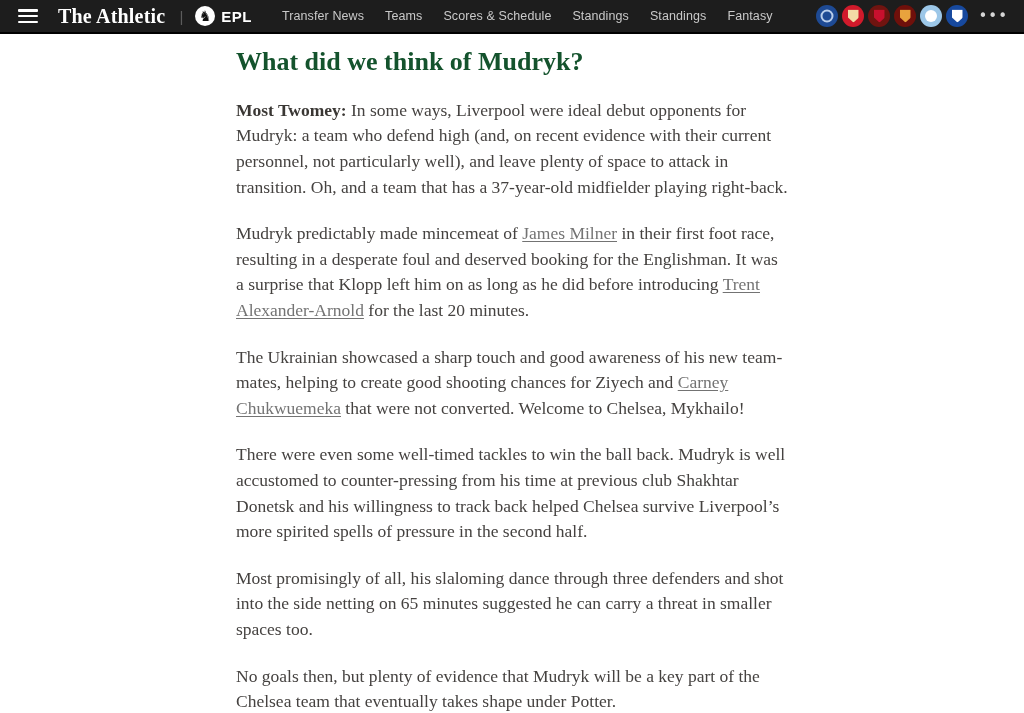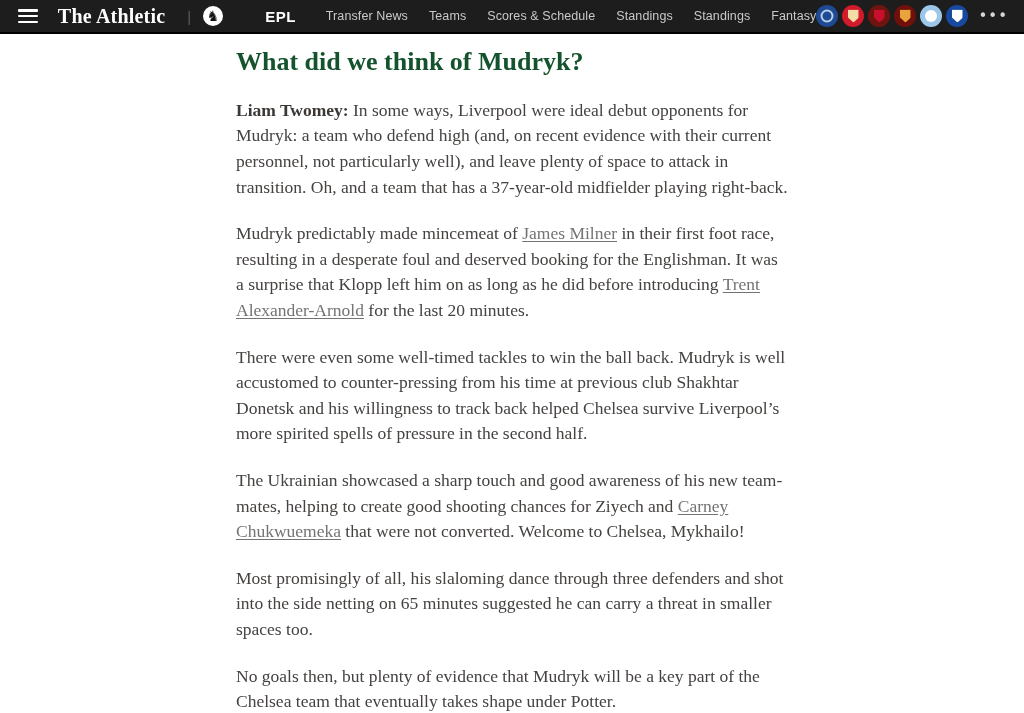--- a/index.html
+++ b/index.html
@@ -24,33 +24,33 @@
     background: none; border: none; padding: 0;
   }
   .hamburger span { display: block; height: 2.5px; background: #fff; border-radius: 1px; }
   .brand {
     font-family: "Liberation Serif", serif;
     font-weight: 700;
     font-size: 20px;
     color: #fff;
     letter-spacing: 0.2px;
     text-decoration: none;
-    margin-right: 22px;
+    margin-right: 14px;
     white-space: nowrap;
   }
   .header-sep { color: #5c5c5c; font-size: 15px; margin-right: 12px; }
   .league { display: flex; align-items: center; gap: 6px; text-decoration: none; color: #fff; }
   .epl-lion {
     width: 20px; height: 20px; border-radius: 50%;
     background: #fff; color: #111;
     display: flex; align-items: center; justify-content: center;
     font-size: 14px; line-height: 1;
     font-family: "DejaVu Sans", sans-serif;
   }
-  .league-abbr { font-weight: 700; font-size: 15px; letter-spacing: 0.5px; margin-left: 36px; }
+  .league-abbr { font-weight: 700; font-size: 15px; letter-spacing: 0.5px; }
   .nav { display: flex; align-items: flex-start; gap: 21px; margin-left: 30px; }
   .nav a {
     color: #c9c9c9; text-decoration: none;
     font-size: 12.5px; font-weight: 500; letter-spacing: 0.1px;
     white-space: nowrap;
   }
   .header-spacer { flex: 1; }
   .badges { display: flex; align-items: center; gap: 4px; }
   .badge {
     width: 22px; height: 22px; border-radius: 50%;
@@ -148,20 +148,20 @@
       <div class="badge" style="background: rgb(23, 73, 158);">
         <span class="emblem shield" style="background: rgb(255, 255, 255);"></span>
       </div>
     </div>
   <button class="more-dots">•••</button>
 </header>
 
 <main class="article-wrap">
   <h1 class="article-heading">What did we think of Mudryk?</h1>
   <div class="article-body">
-      <p><strong>Liam Twomey:</strong> In some ways, Liverpool were ideal debut opponents for Mudryk: a team who defend high (and, on recent evidence with their current personnel, not particularly well), and leave plenty of space to attack in transition. Oh, and a team that has a 37-year-old midfielder playing right-back.</p>
+      <p><strong>Most Twomey:</strong> In some ways, Liverpool were ideal debut opponents for Mudryk: a team who defend high (and, on recent evidence with their current personnel, not particularly well), and leave plenty of space to attack in transition. Oh, and a team that has a 37-year-old midfielder playing right-back.</p>
       <p>Mudryk predictably made mincemeat of <a href="#">James Milner</a> in their first foot race, resulting in a desperate foul and deserved booking for the Englishman. It was a surprise that Klopp left him on as long as he did before introducing <a href="#">Trent Alexander-Arnold</a> for the last 20 minutes.</p>
+      <p>The Ukrainian showcased a sharp touch and good awareness of his new team-mates, helping to create good shooting chances for Ziyech and <a href="#">Carney Chukwuemeka</a> that were not converted. Welcome to Chelsea, Mykhailo!</p>
       <p>There were even some well-timed tackles to win the ball back. Mudryk is well accustomed to counter-pressing from his time at previous club Shakhtar Donetsk and his willingness to track back helped Chelsea survive Liverpool’s more spirited spells of pressure in the second half.</p>
-      <p>The Ukrainian showcased a sharp touch and good awareness of his new team-mates, helping to create good shooting chances for Ziyech and <a href="#">Carney Chukwuemeka</a> that were not converted. Welcome to Chelsea, Mykhailo!</p>
       <p>Most promisingly of all, his slaloming dance through three defenders and shot into the side netting on 65 minutes suggested he can carry a threat in smaller spaces too.</p>
       <p>No goals then, but plenty of evidence that Mudryk will be a key part of the Chelsea team that eventually takes shape under Potter.</p>
     </div>
 </main>
 
 </body></html>

